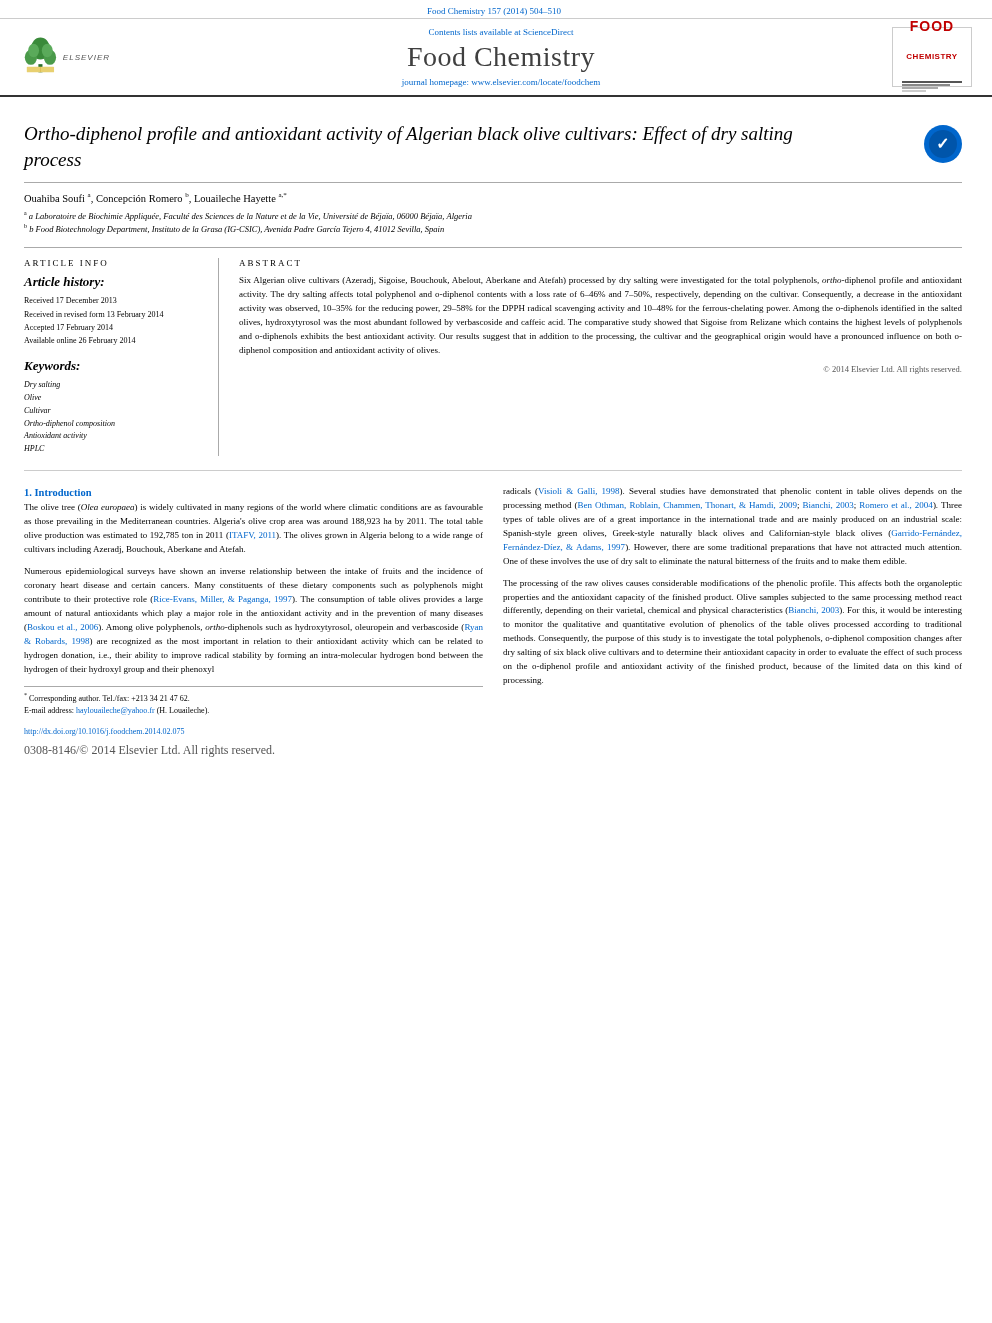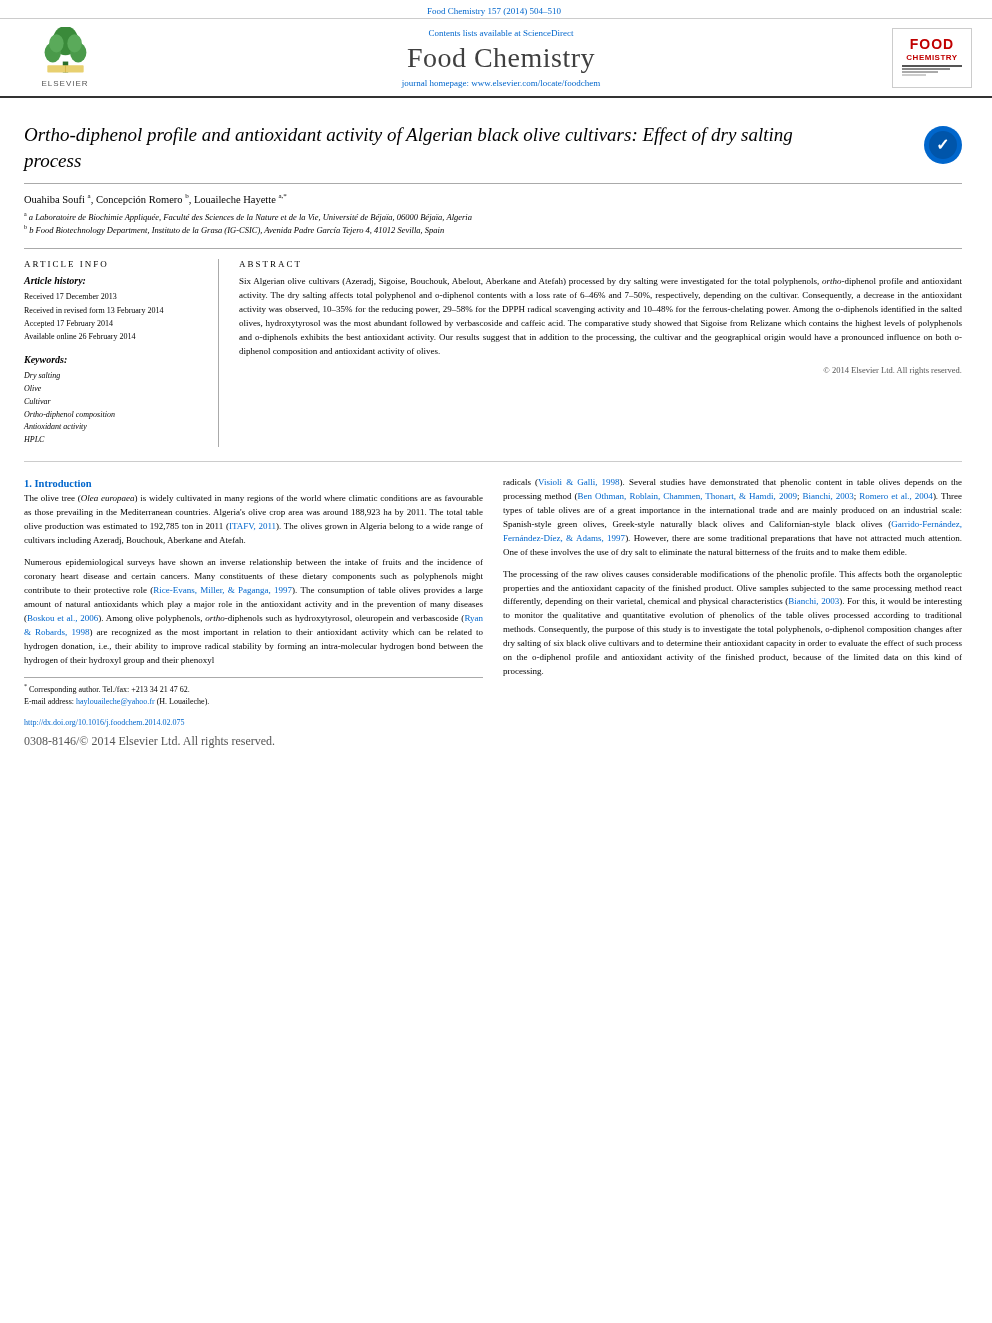--- a/index.html
+++ b/index.html
@@ -26,23 +26,24 @@
     .journal-header {
       display: flex;
       align-items: center;
       padding: 8px 20px;
       border-bottom: 2px solid #333;
       position: relative;
     }
     .elsevier-logo {
       width: 90px;
       display: flex;
-      flex-direction: column;
+      flex-direction: row;
       align-items: center;
       gap: 2px;
+      font-style: italic;
     }
     .elsevier-text {
       font-size: 8px;
       letter-spacing: 1px;
       color: #555;
       font-family: Arial, sans-serif;
     }
     .journal-center {
       flex: 1;
       text-align: center;
@@ -76,21 +77,21 @@
       display: flex;
       flex-direction: column;
       align-items: center;
       justify-content: center;
       position: relative;
     }
     .food-chem-logo-inner {
       display: flex;
       flex-direction: column;
       align-items: center;
-      gap: 1px;
+      gap: 18px;
     }
     .fc-food {
       font-size: 14px;
       font-weight: bold;
       color: #c00000;
       letter-spacing: 1px;
       font-family: Arial, sans-serif;
     }
     .fc-chemistry {
       font-size: 8px;
@@ -188,21 +189,21 @@
 
     .section-heading {
       font-size: 9px;
       font-weight: normal;
       letter-spacing: 2px;
       margin-bottom: 6px;
       color: #000;
     }
 
     .article-info-label {
-      font-size: 10px;
+      font-size: 13px;
       font-style: italic;
       color: #000;
       font-weight: bold;
       margin-bottom: 5px;
     }
     .article-info-row {
       font-size: 8px;
       color: #000;
       margin-bottom: 2px;
       line-height: 1.4;

